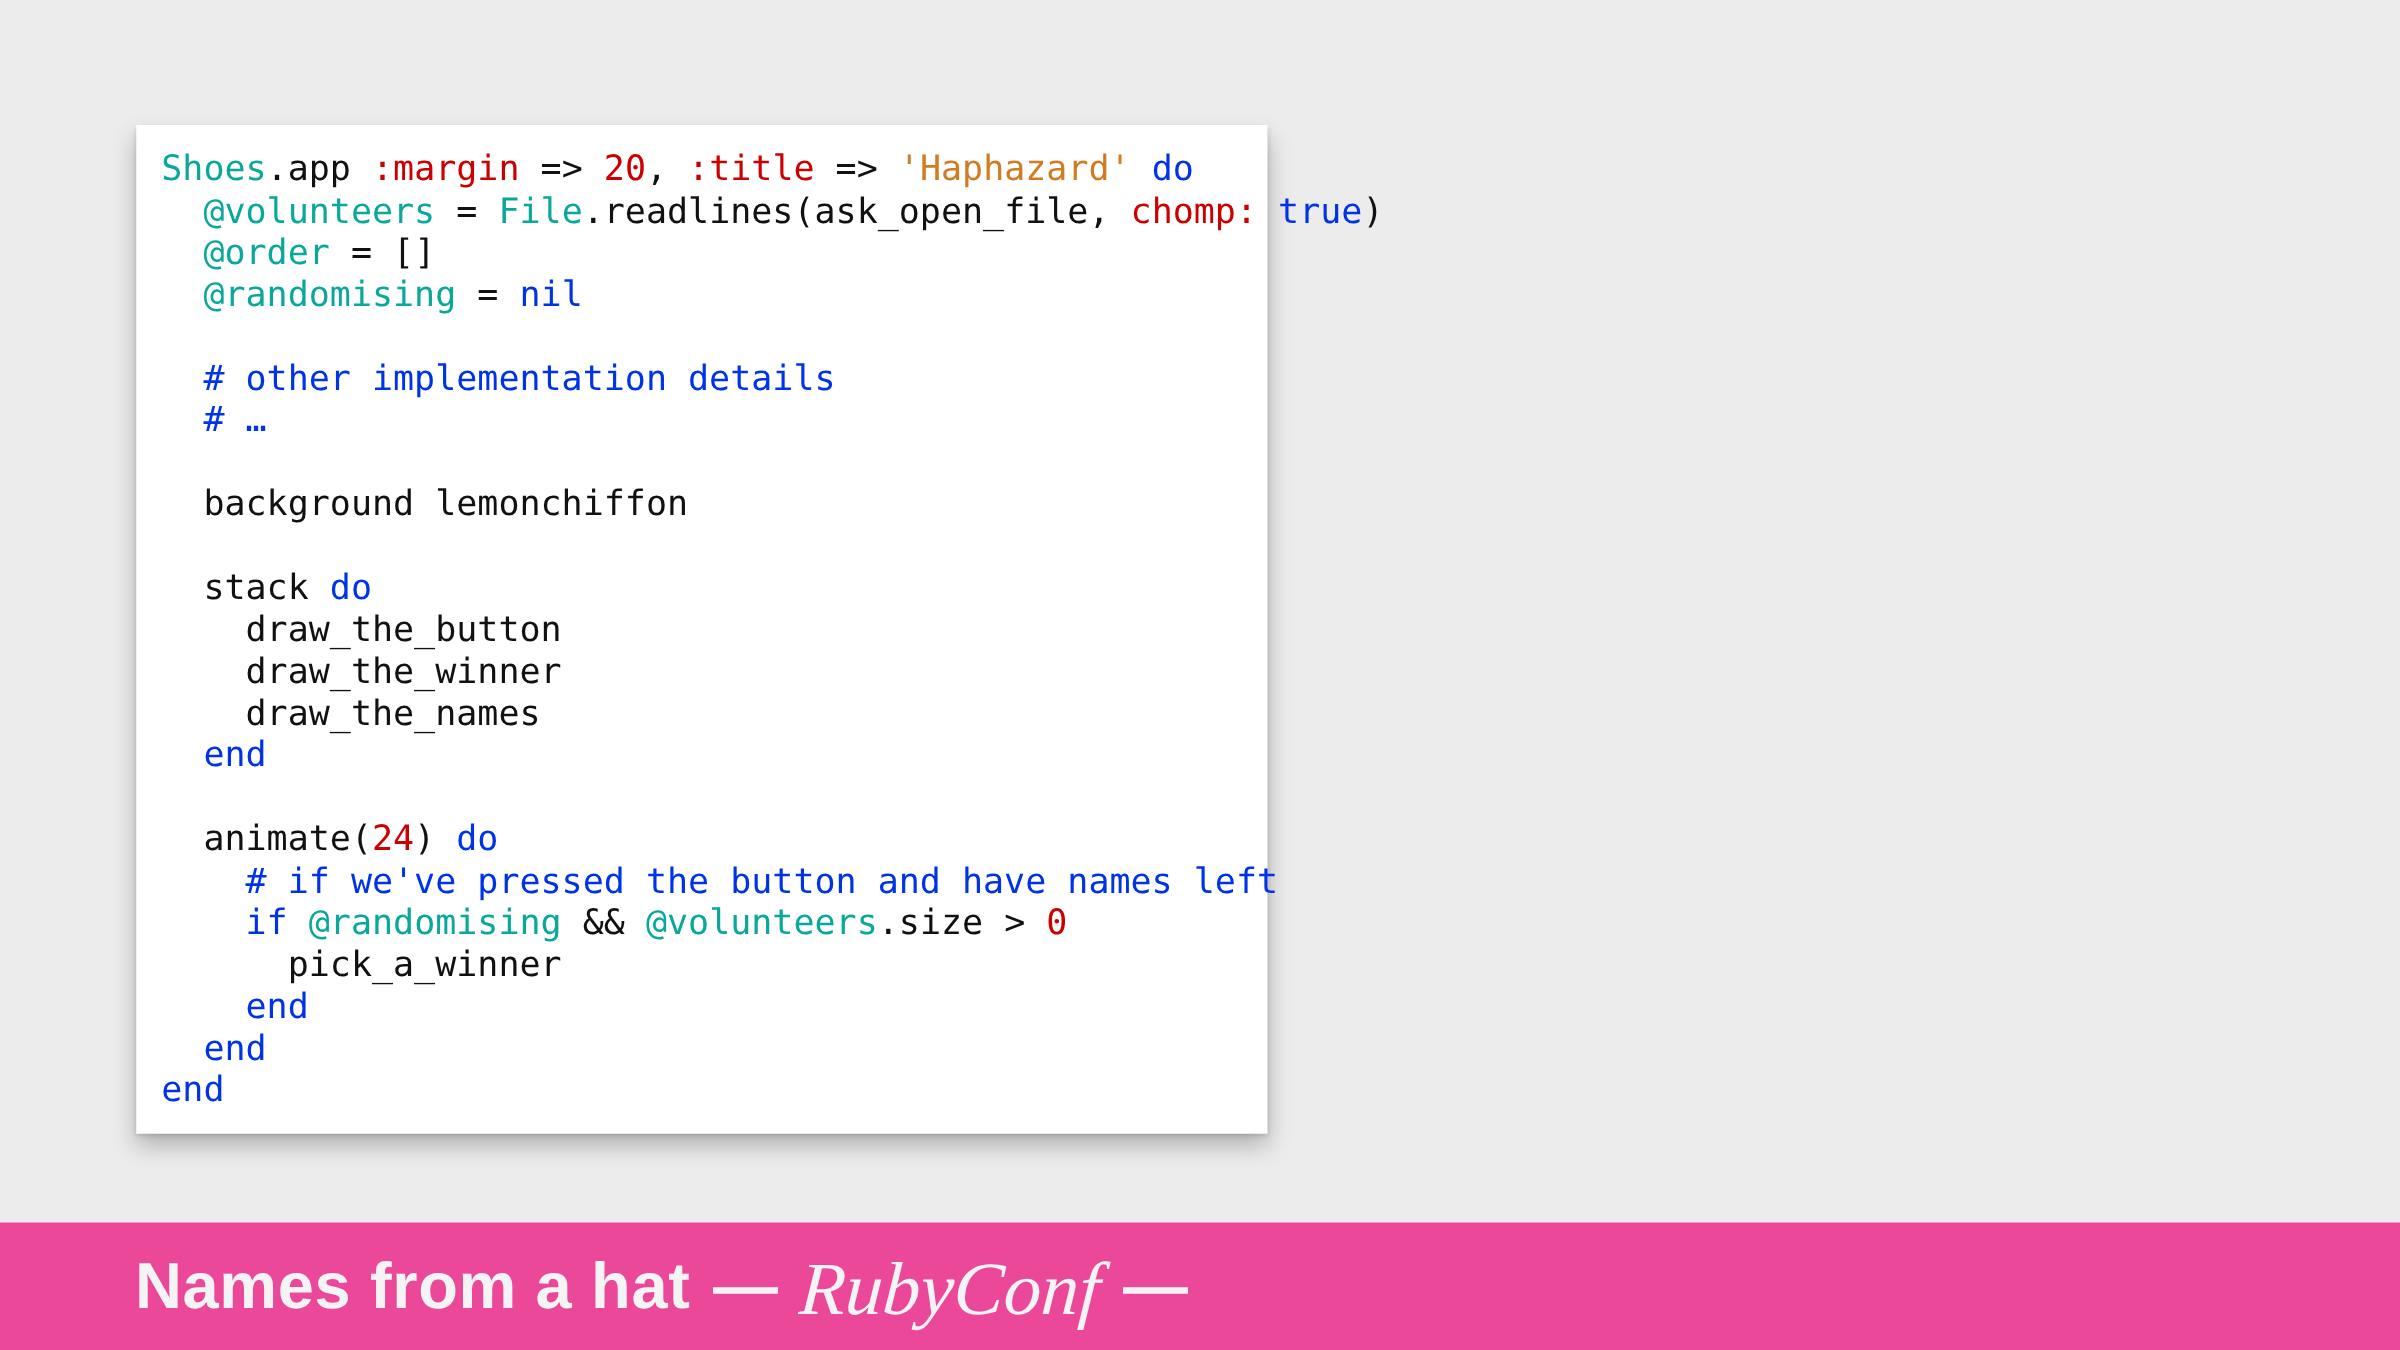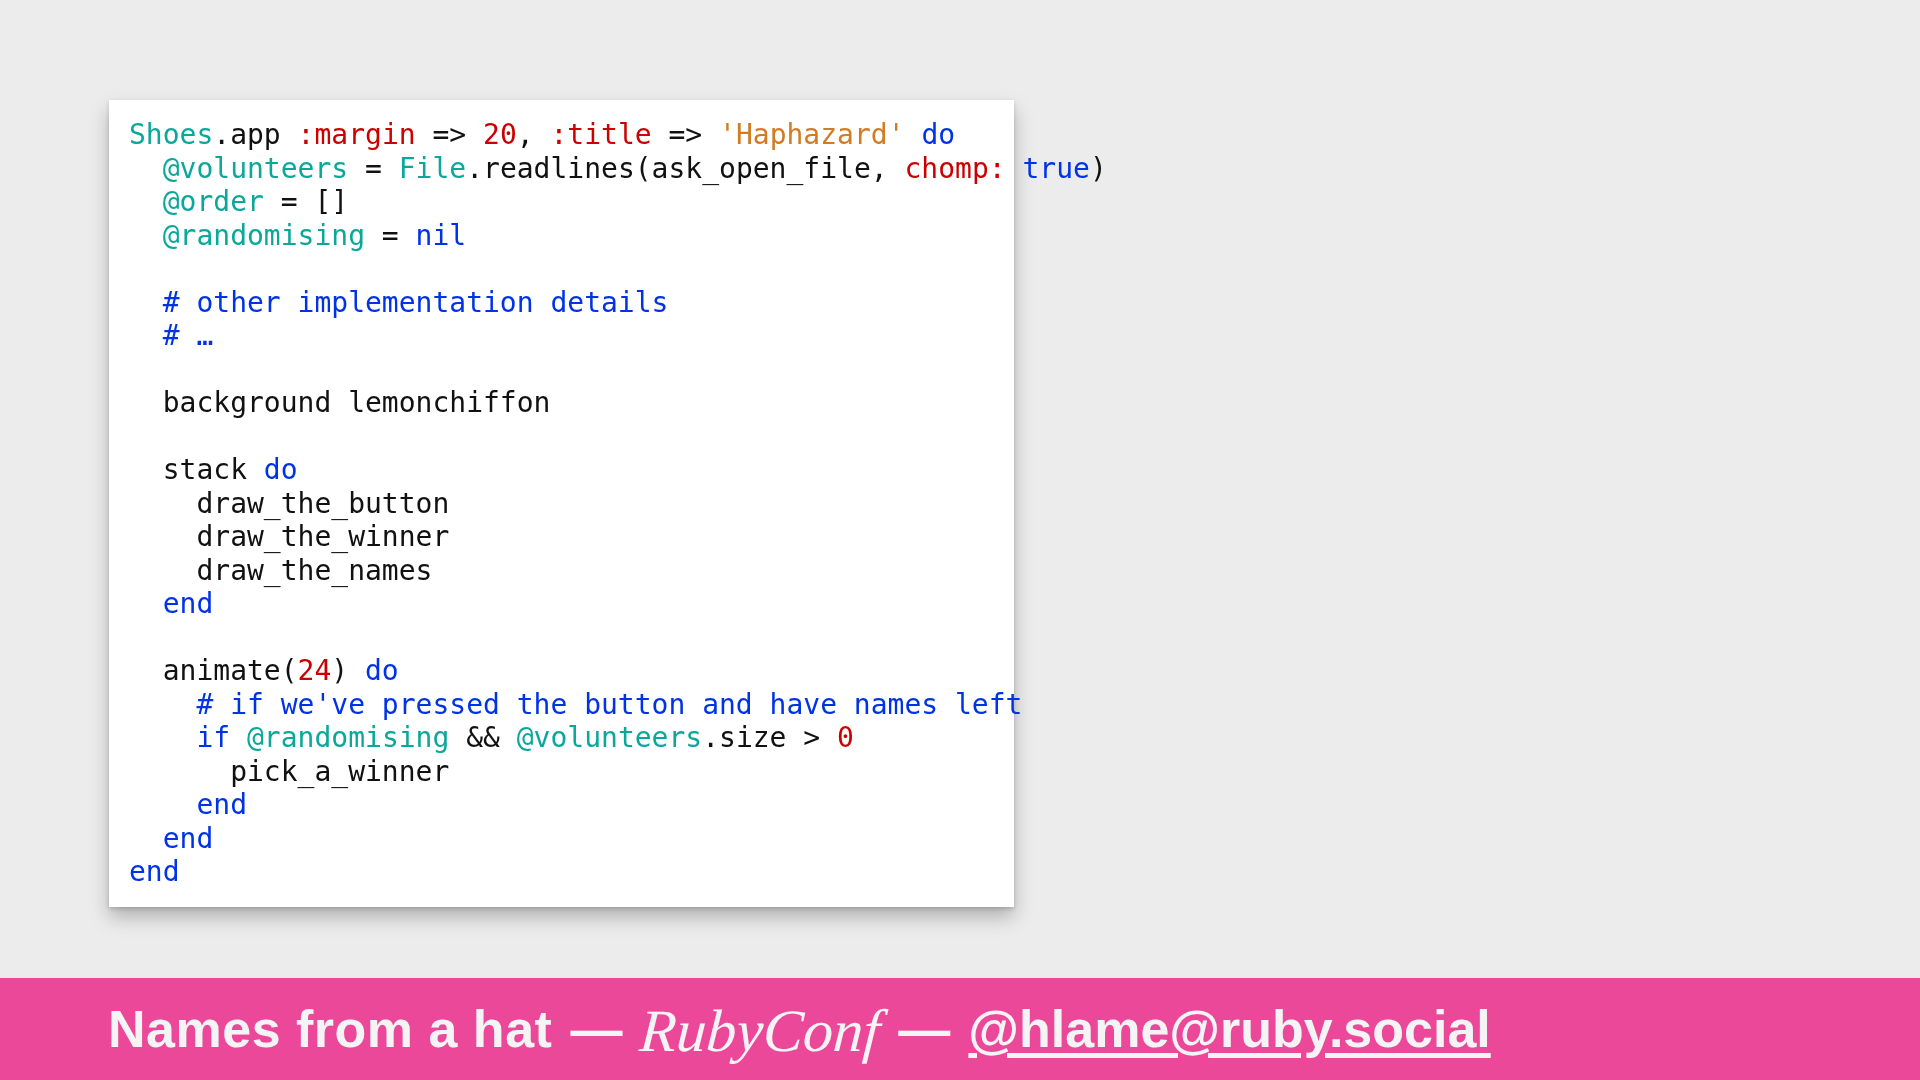--- a/index.html
+++ b/index.html
@@ -116,16 +116,15 @@
 <span class="tok-kw">    end</span>
 <span class="tok-kw">  end</span>
 <span class="tok-kw">end</span></pre>
   </div>
 
   <div class="footer">
     <span class="footer-title">Names from a hat</span>
     <span class="footer-sep">—</span>
     <span class="footer-logo">RubyConf</span>
     <span class="footer-sep">—</span>
-    <span class="footer-handle">@hlame@ruby.social</span>
   </div>
 
 </div>
 
 </body></html>

